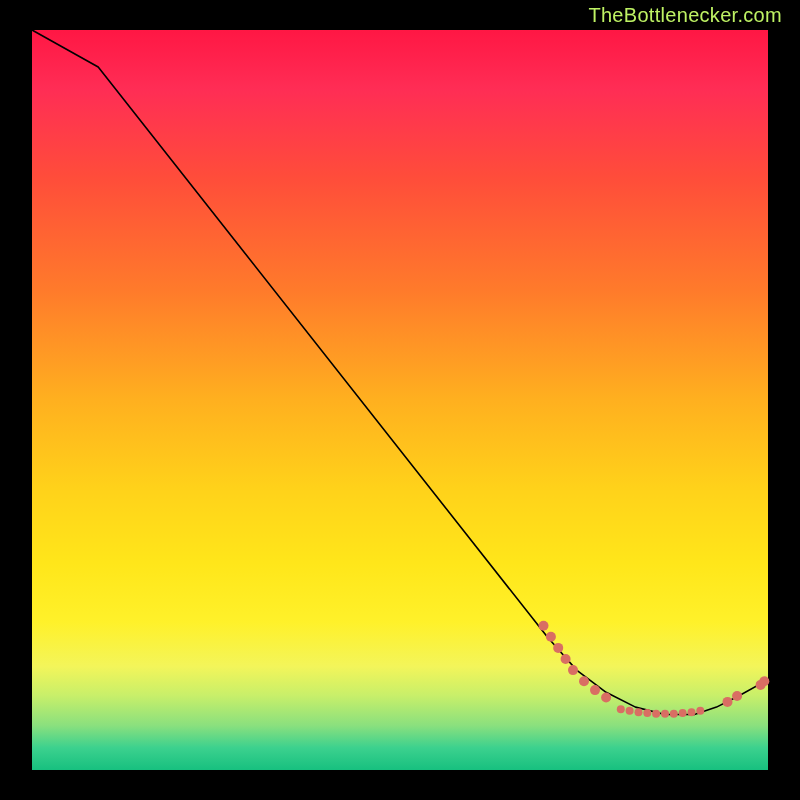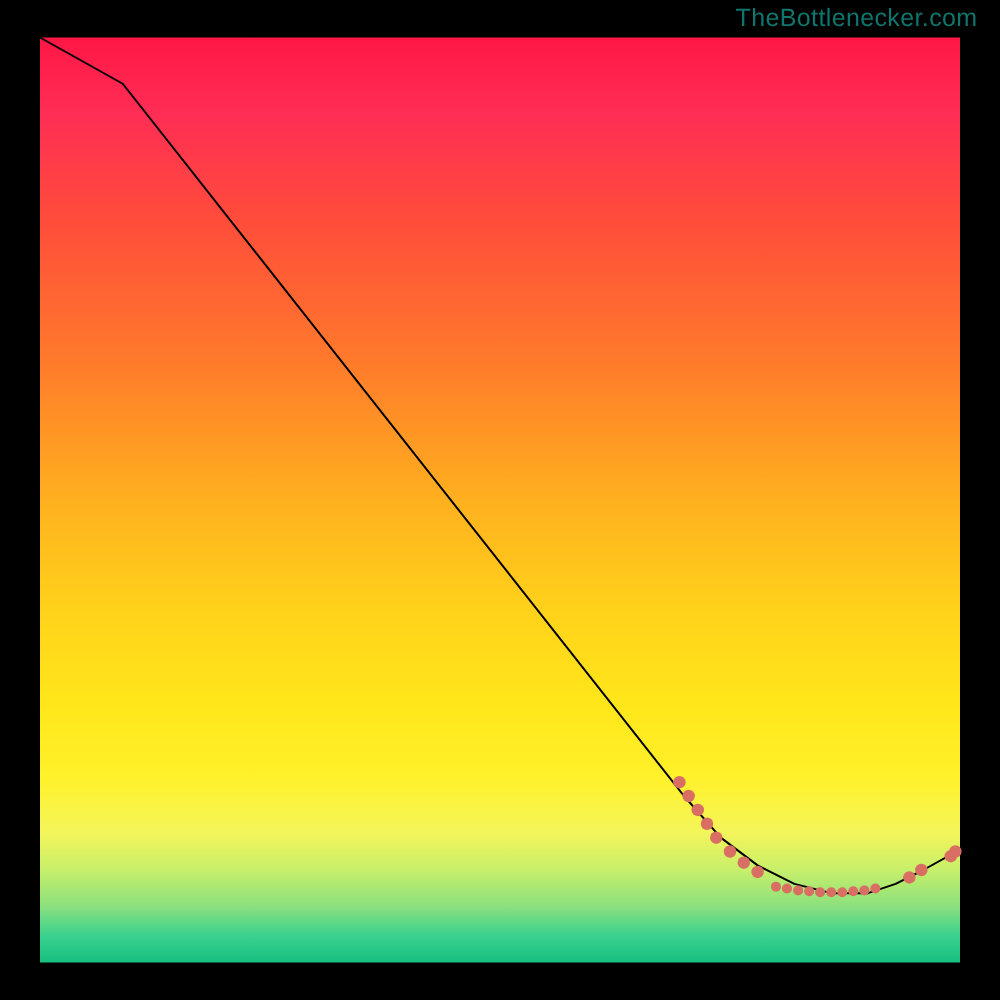--- a/index.html
+++ b/index.html
@@ -14,21 +14,21 @@
   .stage {
     position: relative;
     width: 800px;
     height: 800px;
     background: #000;
   }
   .attribution {
     position: absolute;
     top: 4px;
     right: 18px;
-    color: #0f766e;
+    color: #bef264;
     font-size: 20px;
     letter-spacing: 0.3px;
     font-weight: 400;
   }
   .plot {
     position: absolute;
     left: 32px;
     top: 30px;
     width: 736px;
     height: 740px;

